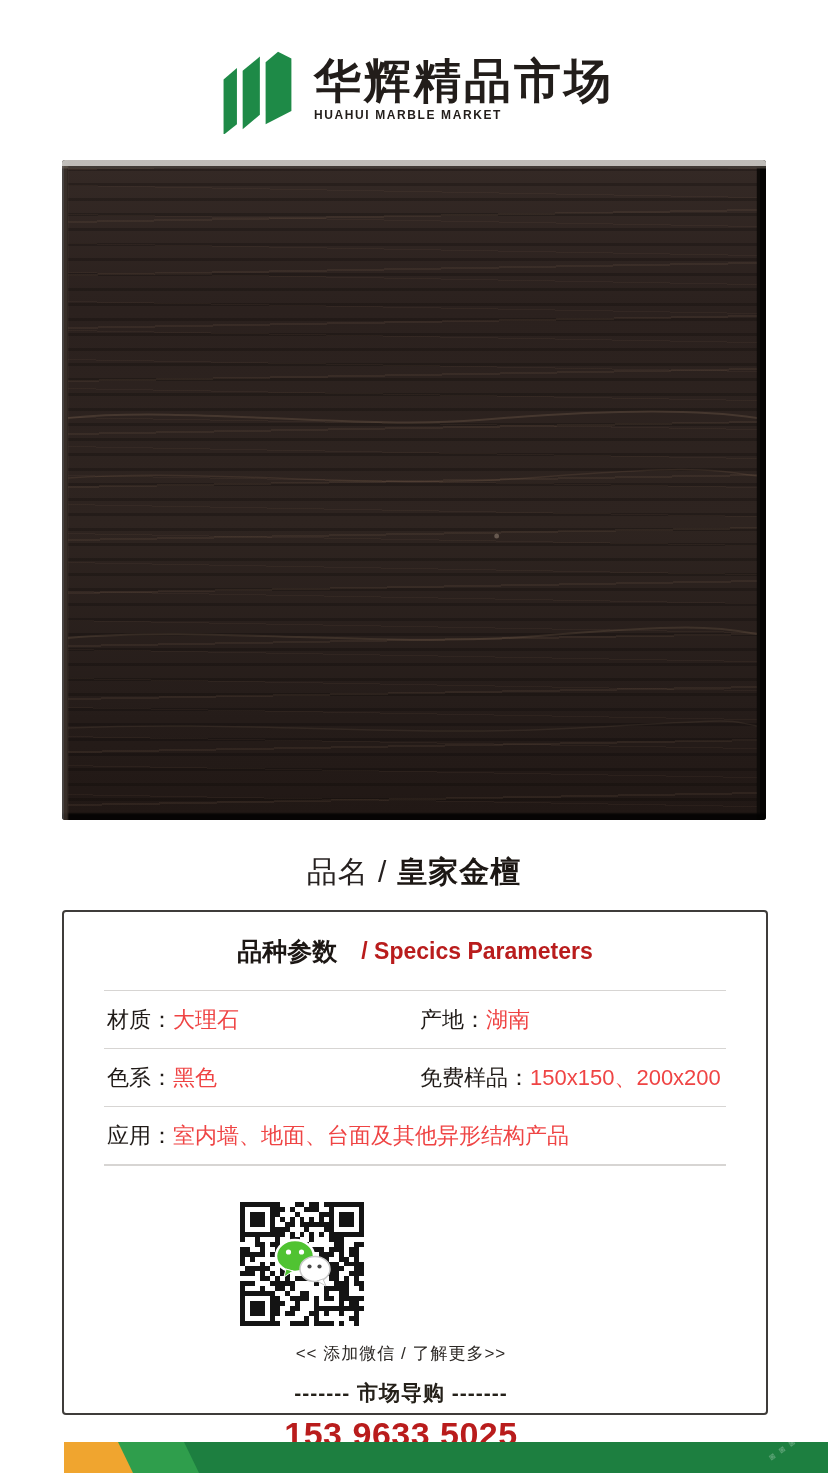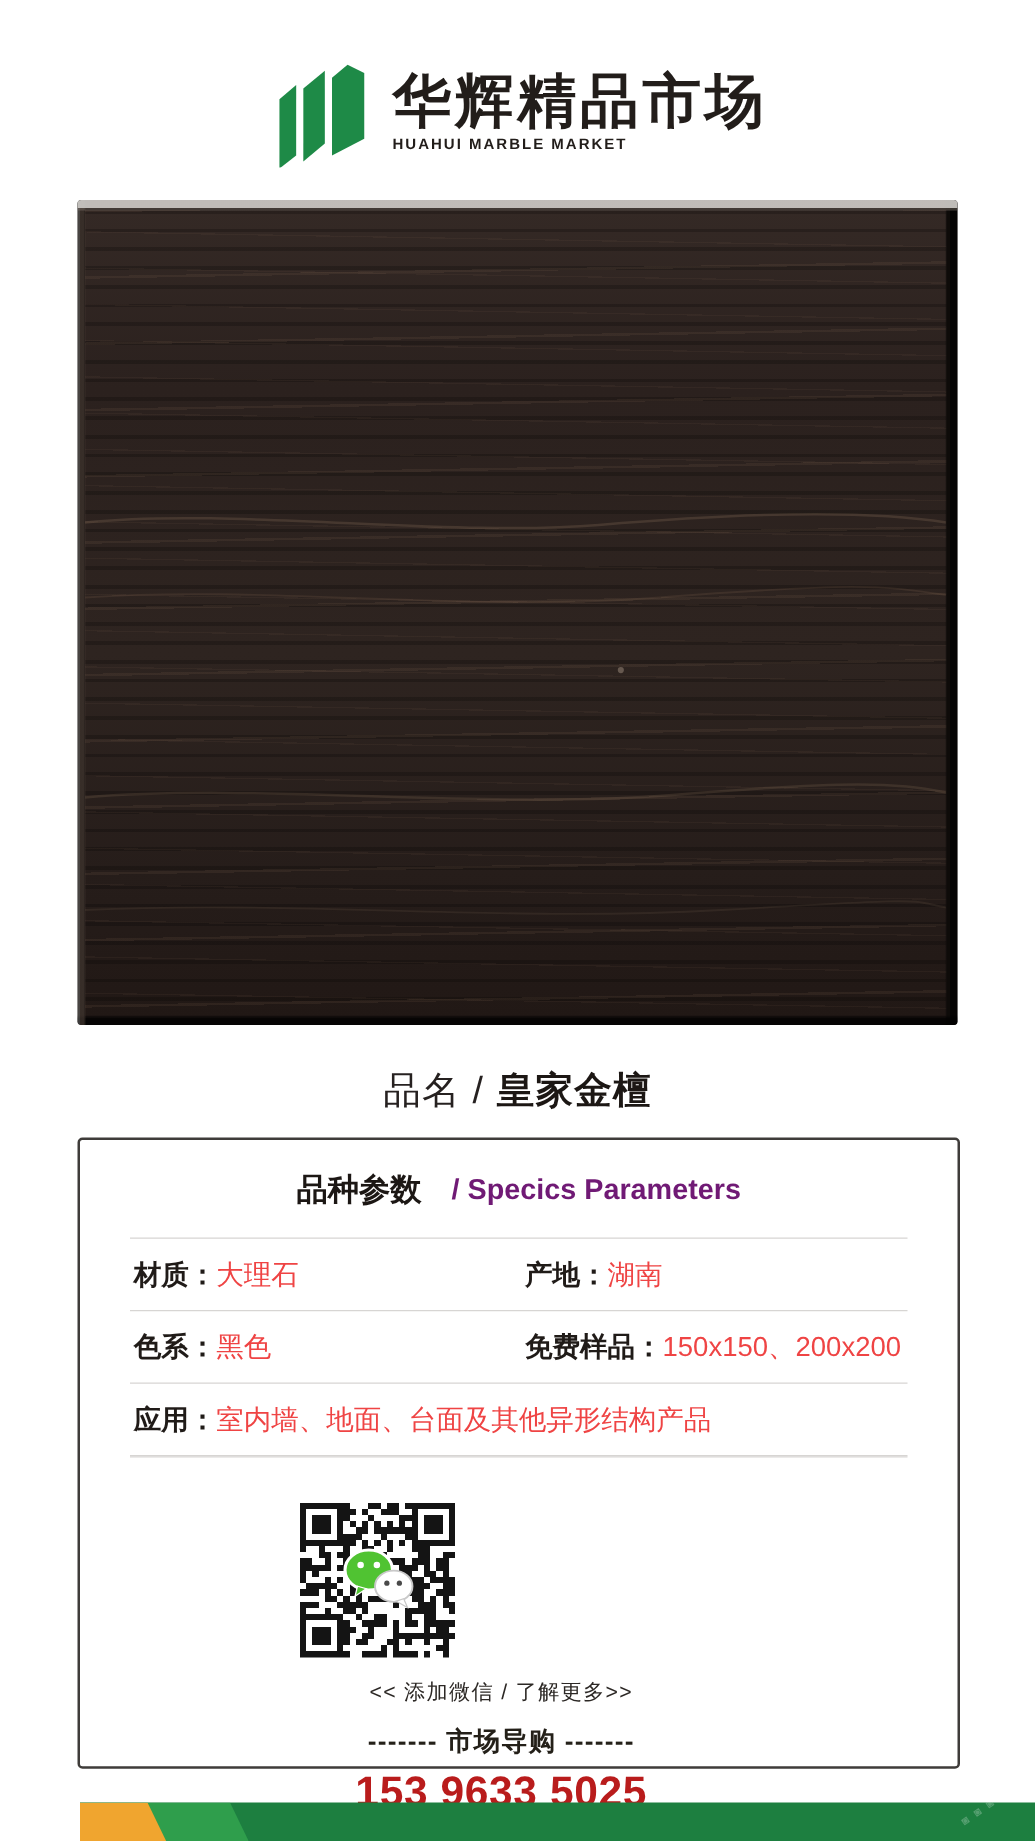--- a/index.html
+++ b/index.html
@@ -39,26 +39,26 @@
   .product-name { margin-top:32px; height:38px; display:flex; align-items:flex-start; justify-content:center;
     font-size:30px; letter-spacing:1px; }
   .product-name .pn-label { font-weight:500; color:#262120; }
   .product-name .pn-value { font-weight:800; color:#1c1714; margin-left:10px; }
 
   
   .param-box { margin:20px 60px 0 62px; width:706px; height:505px;
     border:2px solid #3f3c3a; border-radius:4px; background:#fff; }
   .pb-title { height:78px; display:flex; align-items:center; justify-content:center; gap:24px; }
   .pb-title-cn { font-size:25px; font-weight:800; color:#1c1714; }
-  .pb-title-en { font-size:23px; font-weight:600; color:#701a75; }
+  .pb-title-en { font-size:23px; font-weight:600; color:#b91c1c; }
   .pb-divider { height:1px; background:#d7d5d3; margin:0 40px; }
   .pb-row { height:57px; display:flex; align-items:center; padding-left:43px; font-size:22px; }
   .pb-cell { display:flex; align-items:center; white-space:nowrap; }
   .pb-cell.first { width:313px; }
-  .pb-label { font-weight:700; color:#201b18; }
+  .pb-label { font-weight:400; color:#201b18; }
   .pb-value { font-weight:400; color:#ef4444; }
 
   
   .pb-contact { margin-top:36px; display:flex; padding-left:176px; align-items:flex-start;flex-direction:column; }
   .qr-box { position:relative; width:124px; height:124px; background:#fff; }
   .qr-box svg.qr { display:block; width:124px; height:124px; }
   .wechat-badge { position:absolute; left:34px; top:36px; width:58px; height:50px; }
   .contact-text { width:270px; margin-left:26px; display:flex; flex-direction:column; align-items:center; padding-top:16px; }
   .wechat-hint { font-size:17px; font-weight:500; color:#2c2825; letter-spacing:1px; }
   .guide-label { font-size:21px; font-weight:600; color:#242019; margin-top:14px; letter-spacing:1px; }

